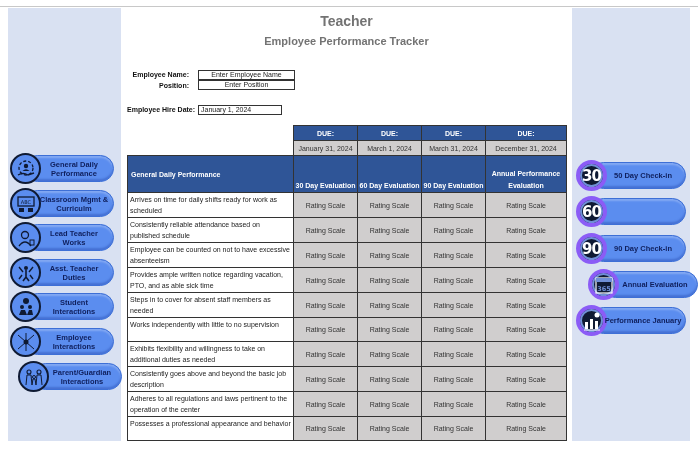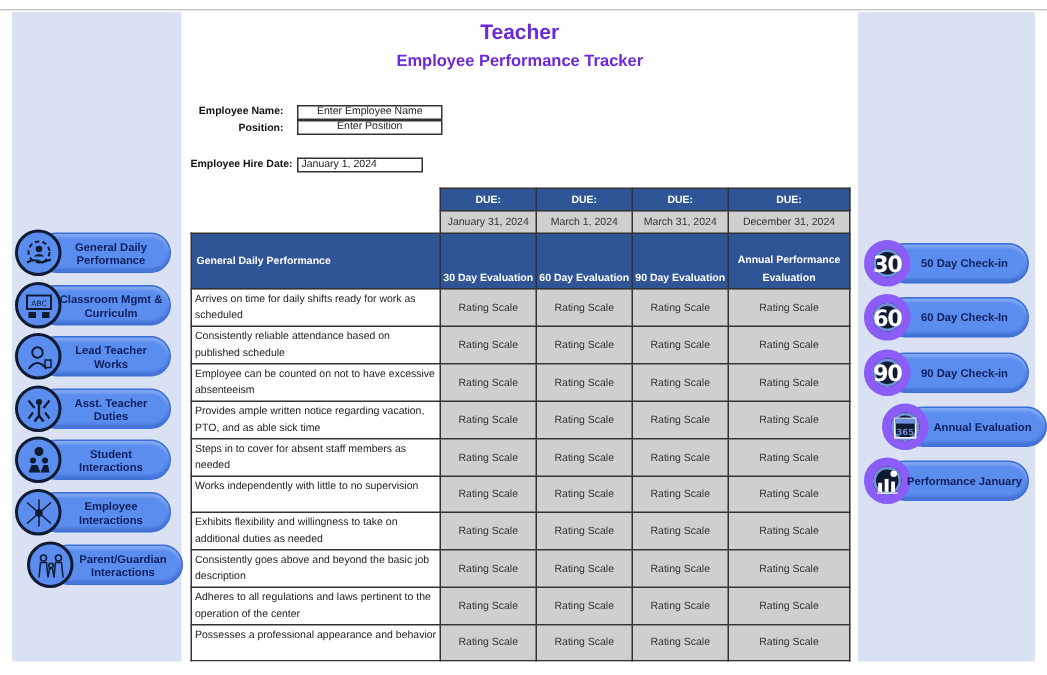--- a/index.html
+++ b/index.html
@@ -4,24 +4,24 @@
 <style>
   * { box-sizing: border-box; margin: 0; padding: 0; }
   body { width: 698px; height: 450px; background: #ffffff; position: relative; overflow: hidden; font-family: "Liberation Sans", "DejaVu Sans", sans-serif; }
   .topline { position: absolute; left: 0; top: 6px; width: 698px; height: 1px; background: #c8c8c8; }
   .panel { position: absolute; top: 8px; height: 433px; background: #d9e1f2; }
   .panel.left { left: 8px; width: 113px; }
   .panel.right { left: 572px; width: 118px; }
   .nav-btn { position: absolute; height: 31px; cursor: pointer; }
   .nav-btn .pill { position: absolute; left: 14px; top: 2px; right: 0; height: 27px; background: #5b8def; border: 1.5px solid #3d6fd6; border-radius: 14px; box-shadow: inset 0 -2px 2px rgba(30,60,160,0.35), inset 0 2px 2px rgba(255,255,255,0.25); }
   .nav-btn .circle { position: absolute; left: 0; top: 0; width: 31px; height: 31px; border-radius: 50%; background: #5b8def; border: 2px solid #0f1a33; display: flex; align-items: center; justify-content: center; z-index: 2; }
-  .nav-btn .circle.dark { background: #0f1a33; border: 6px solid #8b5cf6; box-shadow: inset 0 0 0 2px #6f8fd6; }
+  .nav-btn .circle.dark { background: #0f1a33; border: 4px solid #8b5cf6; box-shadow: inset 0 0 0 2px #6f8fd6; }
   .nav-btn .label { position: absolute; left: 28px; right: 4px; top: 2px; height: 27px; display: flex; align-items: center; justify-content: center; text-align: center; font-size: 7.5px; font-weight: bold; color: #0f1f5c; line-height: 9px; z-index: 3; }
   .num-glyph { color: #ffffff; font-weight: bold; font-size: 15px; font-family: "DejaVu Sans", sans-serif; letter-spacing: -1px; }
-  .title { position: absolute; left: 121px; width: 451px; text-align: center; font-weight: bold; color: #6d28d9; }
+  .title { position: absolute; left: 121px; width: 451px; text-align: center; font-weight: bold; color: #737373; }
   .title.t1 { top: 13px; font-size: 14px; }
   .title.t2 { top: 35px; font-size: 11px; }
   .info-label { position: absolute; font-size: 7px; font-weight: bold; color: #111; text-align: right; }
   .info-field { position: absolute; height: 10px; border: 1px solid #333; font-size: 7px; color: #222; line-height: 8px; background: #fff; }
   .info-field.center { text-align: center; }
   .info-field.left { padding-left: 2px; }
   table.tracker { position: absolute; left: 127px; top: 125px; border-collapse: collapse; table-layout: fixed; }
   table.tracker td, table.tracker th { border: 1px solid #333; font-size: 7px; }
   .due-cell { background: #2f5597; color: #ffffff; font-weight: bold; text-align: center; height: 15px; font-size: 7.5px; }
   .date-cell { background: #d0cece; color: #333; text-align: center; height: 15px; font-size: 6.5px; }
@@ -130,21 +130,20 @@
     <div class="circle dark">
           <span class="num-glyph">30</span>
         </div>
     <div class="label">50 Day Check-in</div>
       </div>
       <div class="nav-btn" style="left: 4px; width: 110px; top: 188px;">
         <div class="pill"></div>
     <div class="circle dark">
           <span class="num-glyph">60</span>
         </div>
-    <div class="label">60 Day Check-In</div>
       </div>
       <div class="nav-btn" style="left: 4px; width: 110px; top: 225px;">
         <div class="pill"></div>
     <div class="circle dark">
           <span class="num-glyph">90</span>
         </div>
     <div class="label">90 Day Check-in</div>
       </div>
       <div class="nav-btn" style="left: 16px; width: 110px; top: 261px;">
         <div class="pill"></div>

